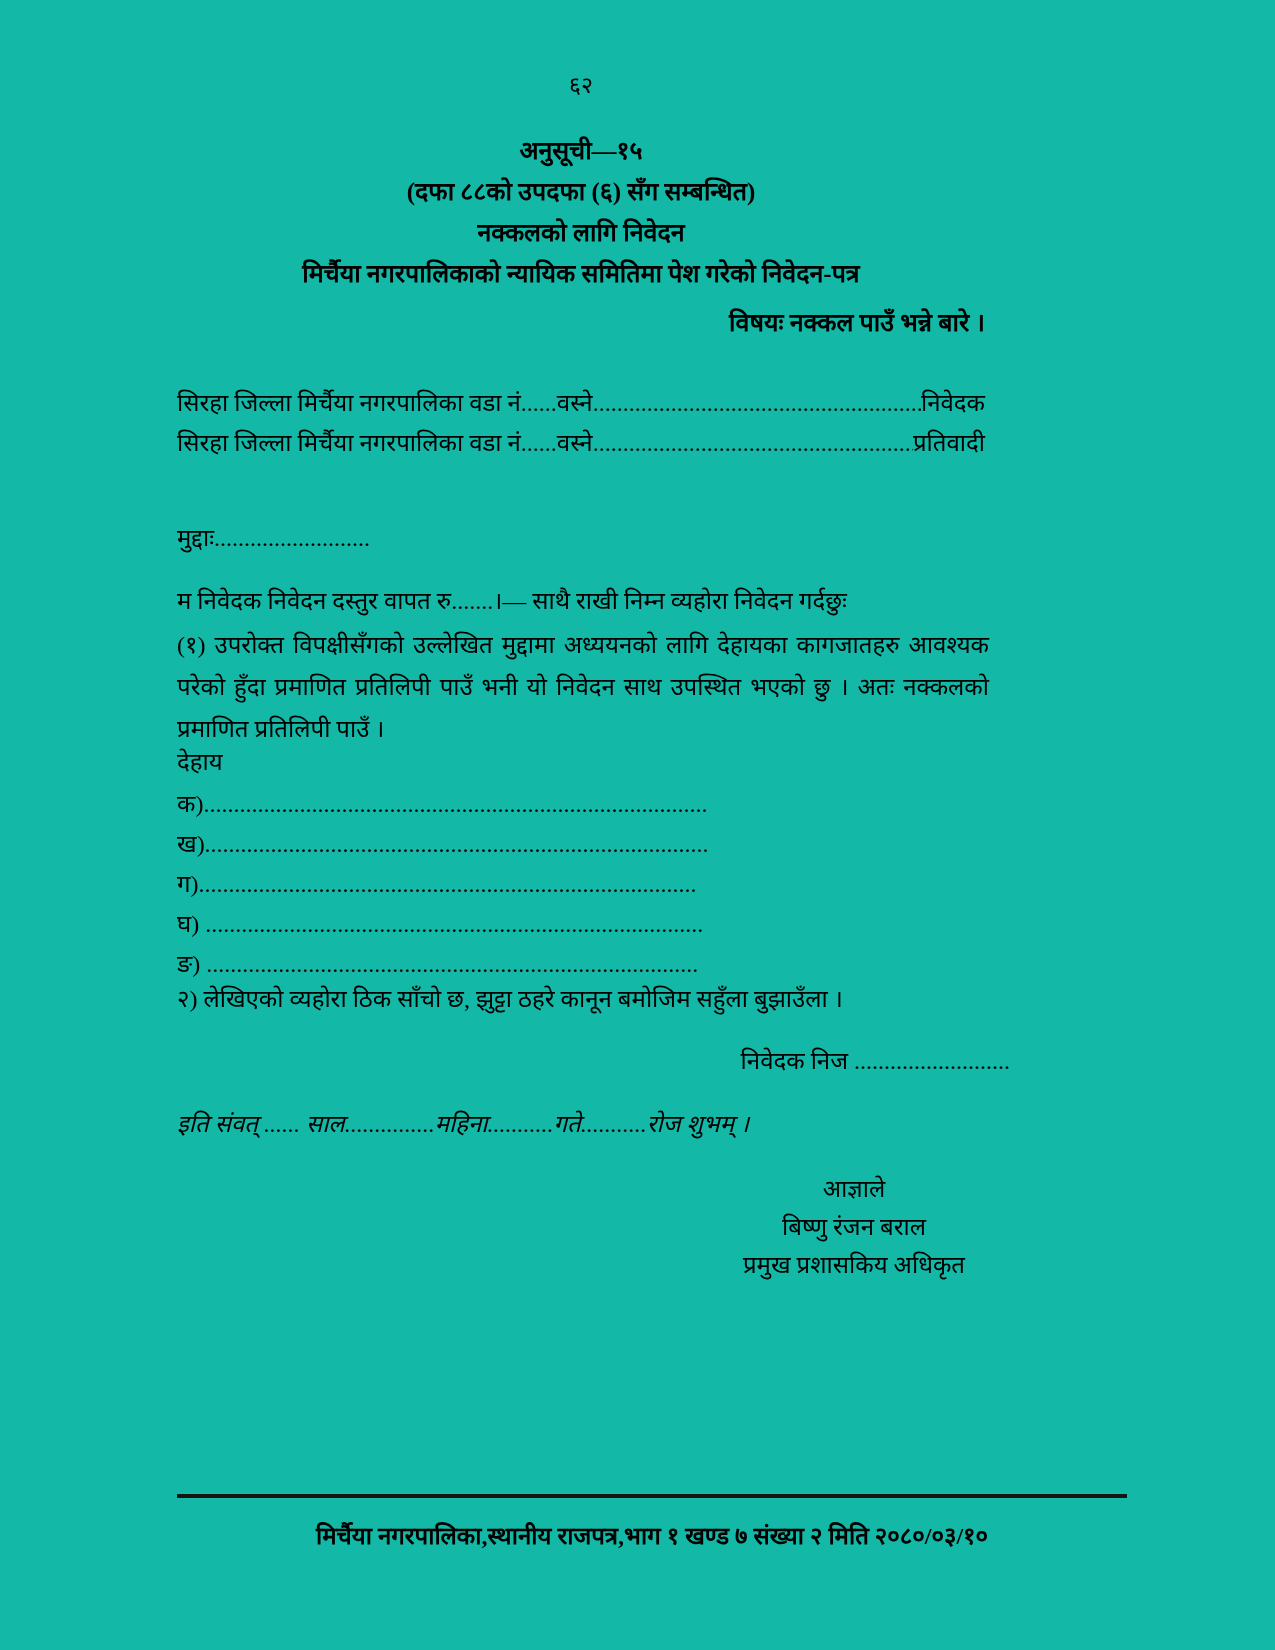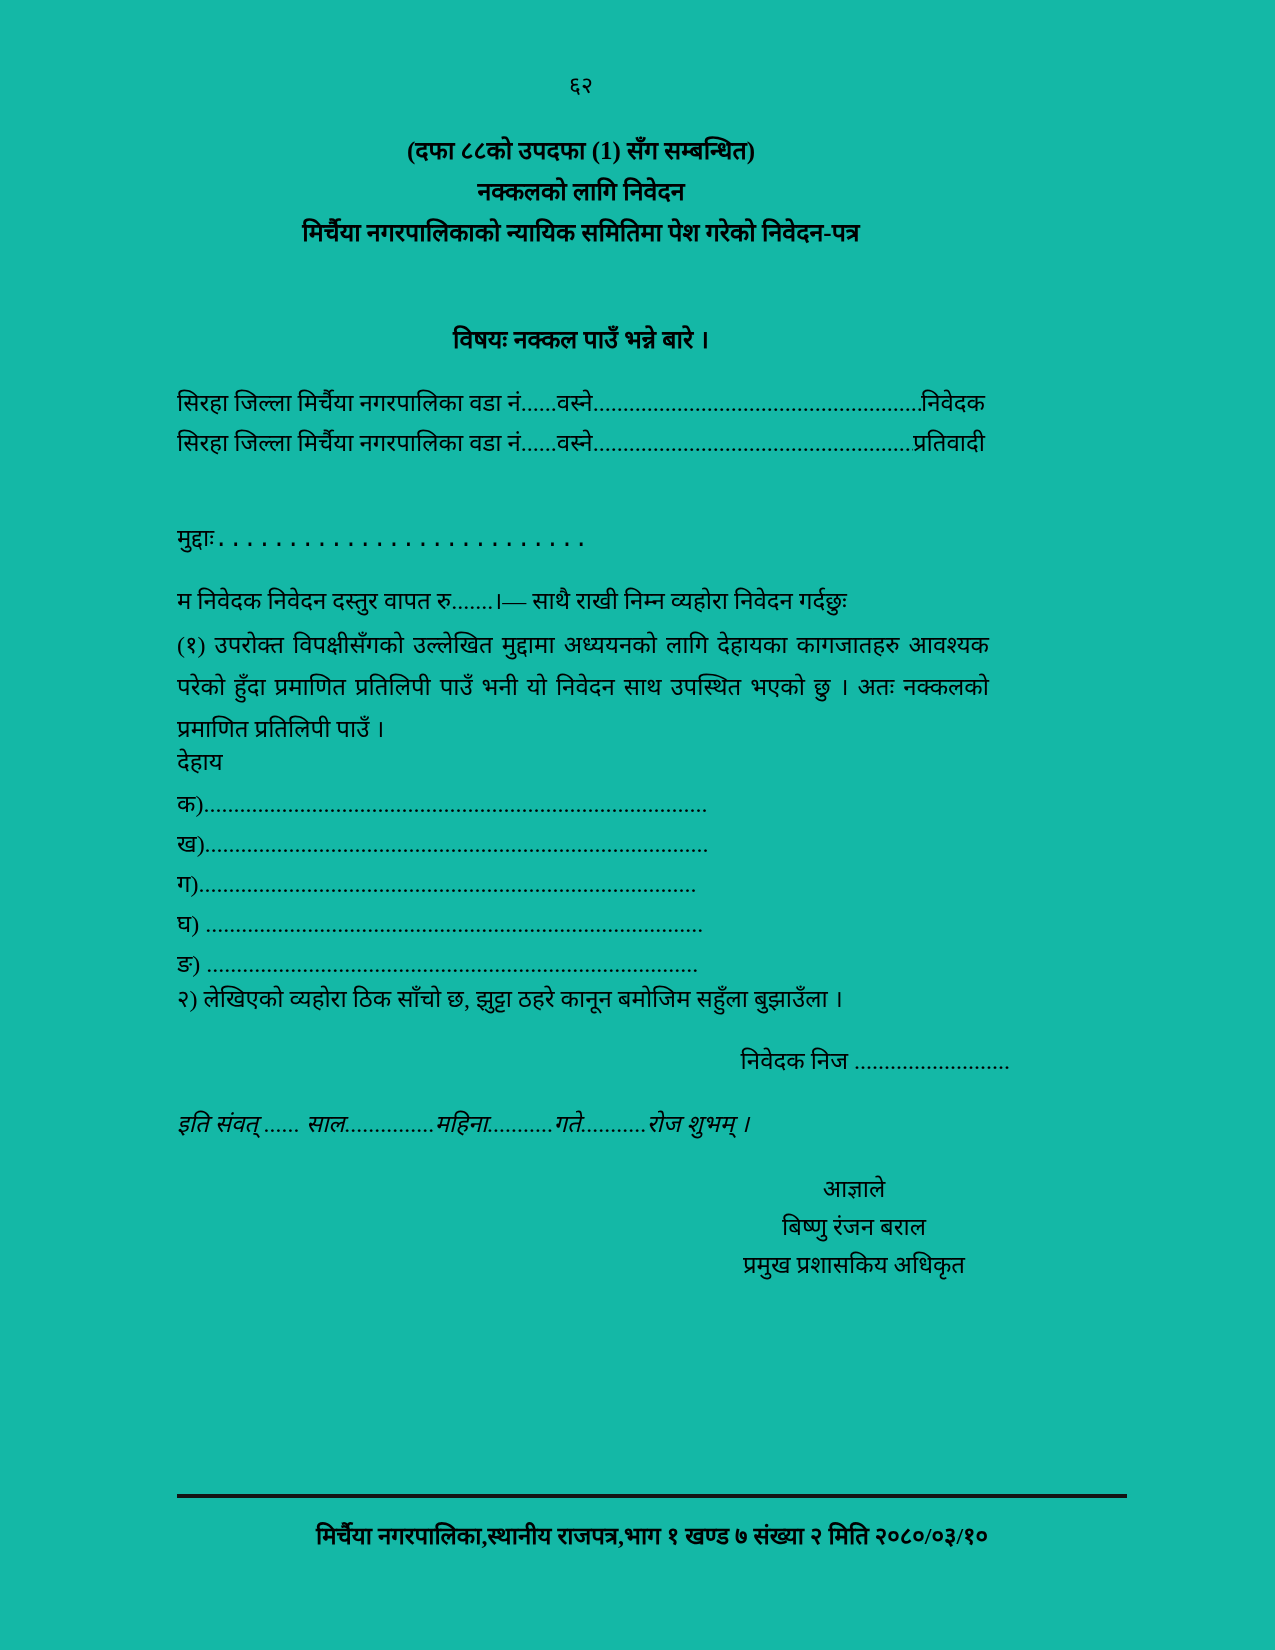--- a/index.html
+++ b/index.html
@@ -12,32 +12,32 @@
     font-family:"Liberation Serif","DejaVu Serif",serif;
     font-size:24px;
     overflow:hidden;
   }
   .abs { position:absolute; left:177px; width:808px; }
   .center { text-align:center; }
   .bold { font-weight:bold; }
 
   .page-num { top:68px; font-size:23px; }
   .header-block { top:130px; line-height:41px; font-size:25px; }
-  .subject-line { top:321px; font-size:25px; }
+  .subject-line { top:304px; font-size:25px;text-align:right; }
 
   .parties-block { top:383px; line-height:40px; }
   .party-line { display:flex; align-items:baseline; }
   .party-line .pl-text { flex:0 0 auto; white-space:nowrap; }
   .party-line .leader {
     flex:1 1 auto; min-width:0;
     overflow:hidden; white-space:nowrap;
   }
   .party-line .pl-label { flex:0 0 auto; white-space:nowrap; }
 
-  .mudda-line { top:520px;font-family:Liberation Mono, monospace; }
+  .mudda-line { top:520px; }
   .fee-line { top:583px; }
   .clause-1 { top:624px; width:812px; line-height:42px; text-align:justify; }
   .dehaya-line { top:744px; }
   .doc-list { top:784px; line-height:40px; }
   .doc-list > div { white-space:nowrap; overflow:hidden; }
   .clause-2 { top:981px; }
   .applicant-sign { top:1043px; width:833px; text-align:right; }
   .date-line { top:1106px;font-style:italic; }
 
   .signature-block { top:1170px; left:679px; width:350px; line-height:38px; text-align:center; }
@@ -46,21 +46,22 @@
   .footer-text { top:1518px; left:177px; width:950px; font-weight:bold; font-size:24px; text-align:center; }
 </style>
 </head>
 <body>
 
 <div class="page">
 
   <div class="abs page-num center">६२</div>
 
   <div class="abs header-block center bold">
-    <div>(दफा ८८को उपदफा (1) सँग सम्बन्धित)</div>
+    <div>अनुसूची—१५</div>
+    <div>(दफा ८८को उपदफा (६) सँग सम्बन्धित)</div>
     <div>नक्कलको लागि निवेदन</div>
     <div>मिर्चैया नगरपालिकाको न्यायिक समितिमा पेश गरेको निवेदन-पत्र</div>
   </div>
 
   <div class="abs subject-line center bold">विषयः नक्कल पाउँ भन्ने बारे ।</div>
 
   <div class="abs parties-block">
     <div class="party-line">
       <span class="pl-text">सिरहा जिल्ला मिर्चैया नगरपालिका वडा नं......वस्ने </span>
       <span class="leader"><span>........................................................................................................................</span></span>

